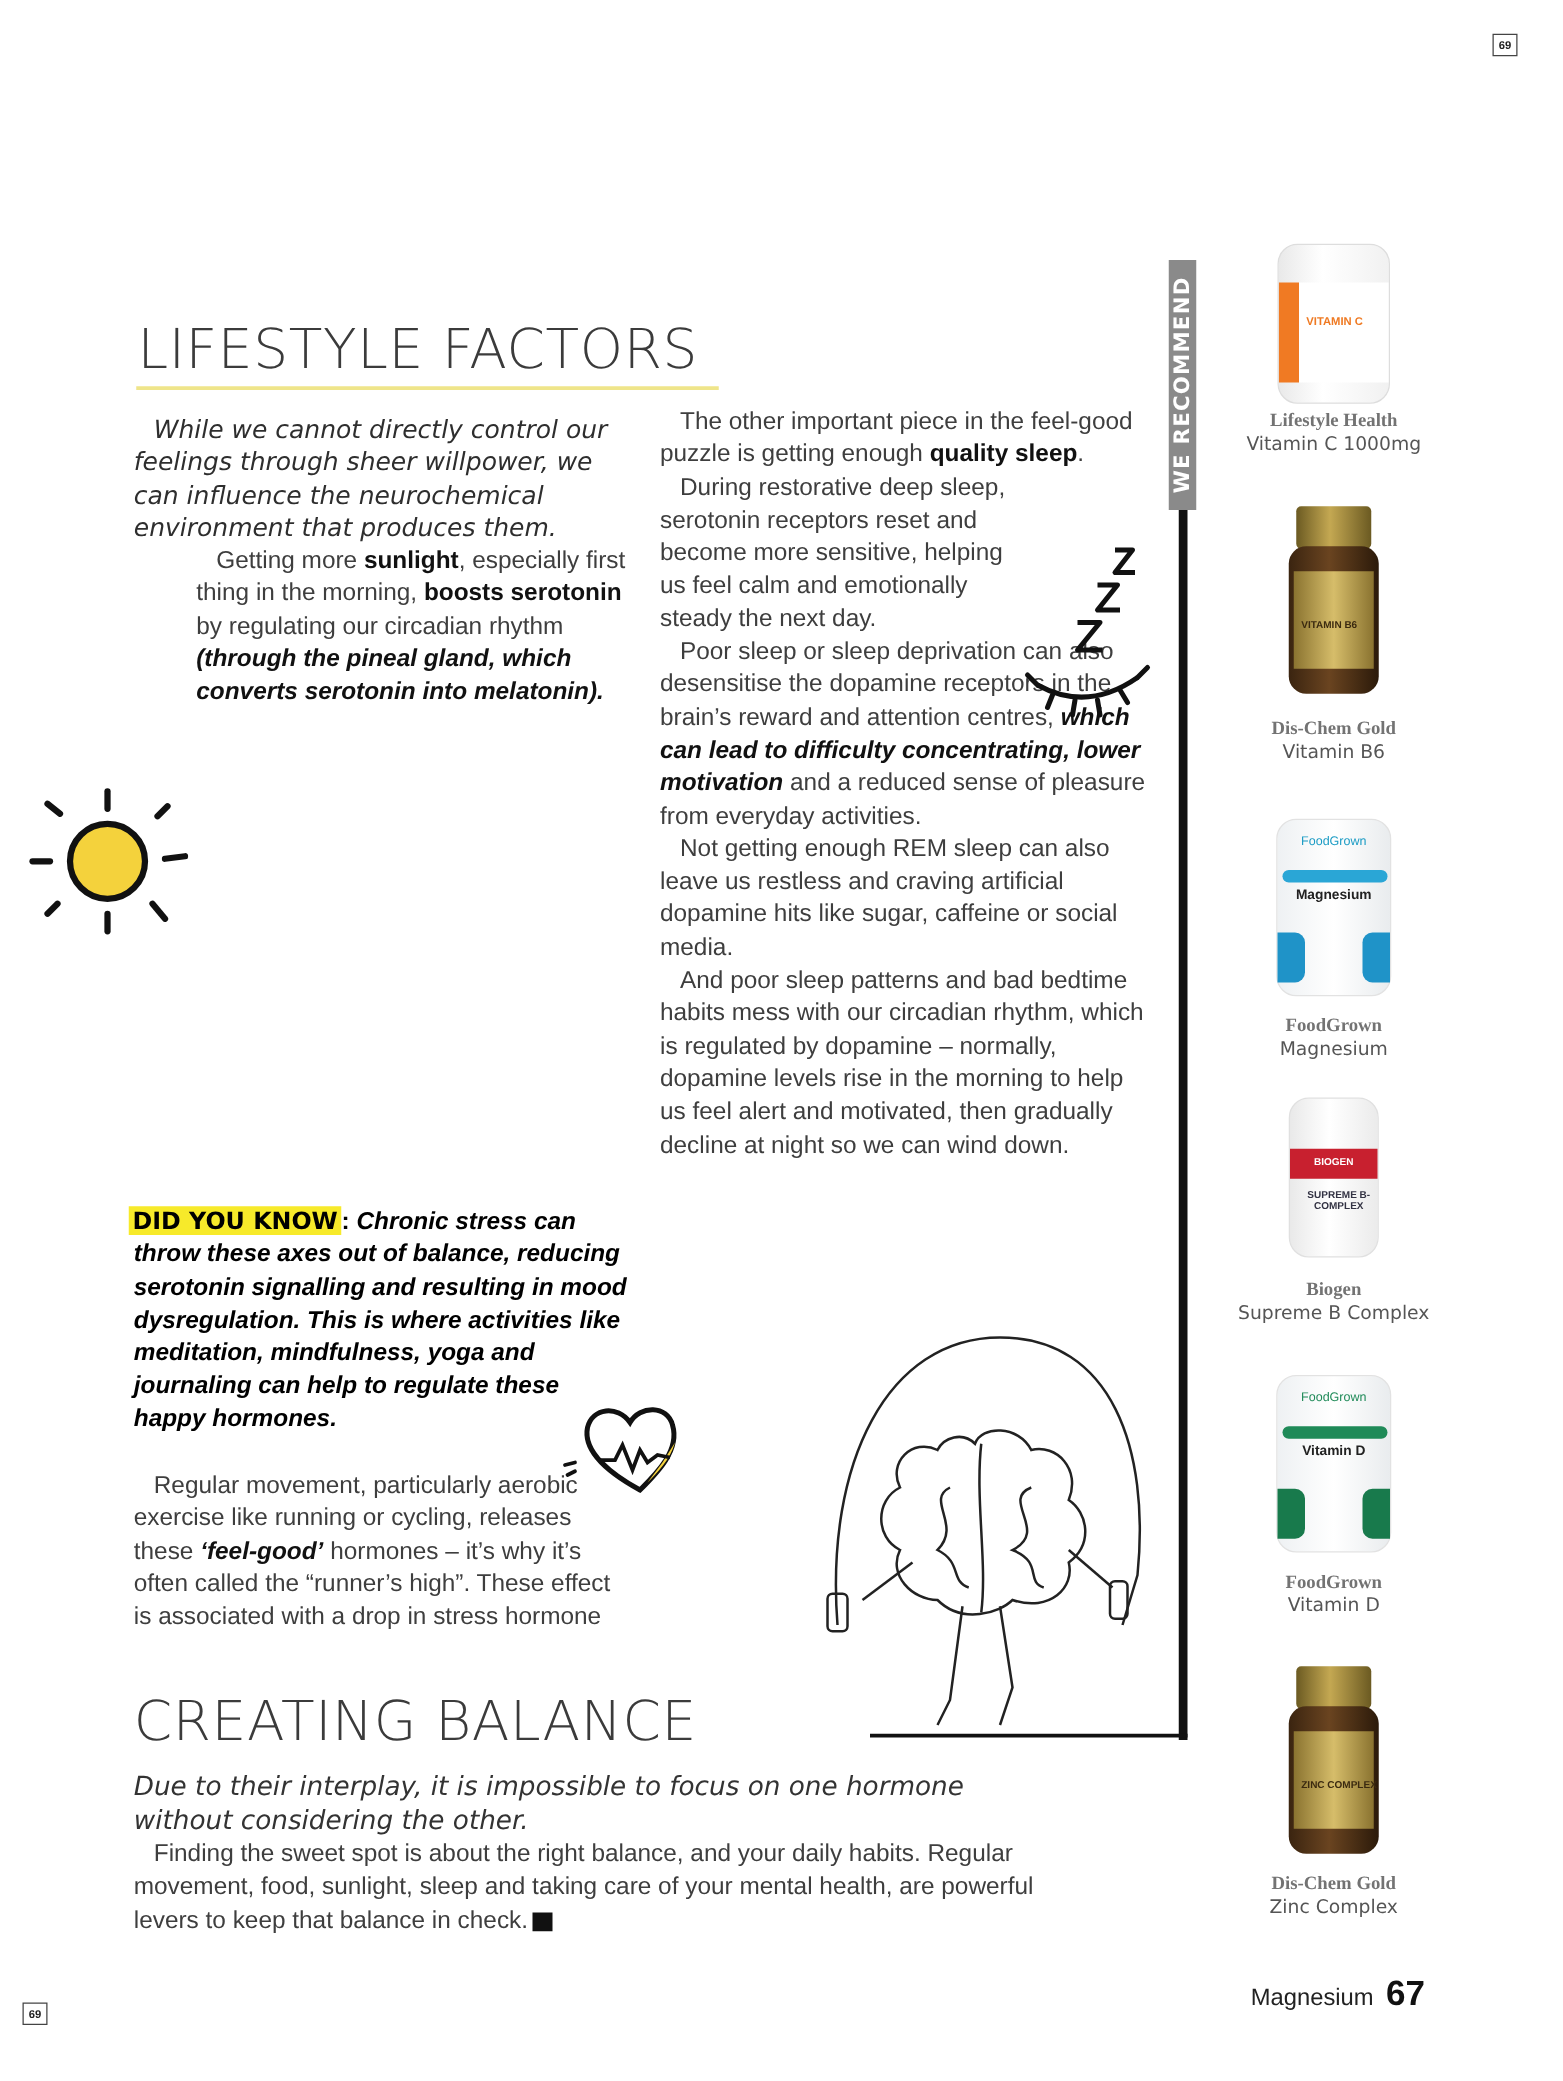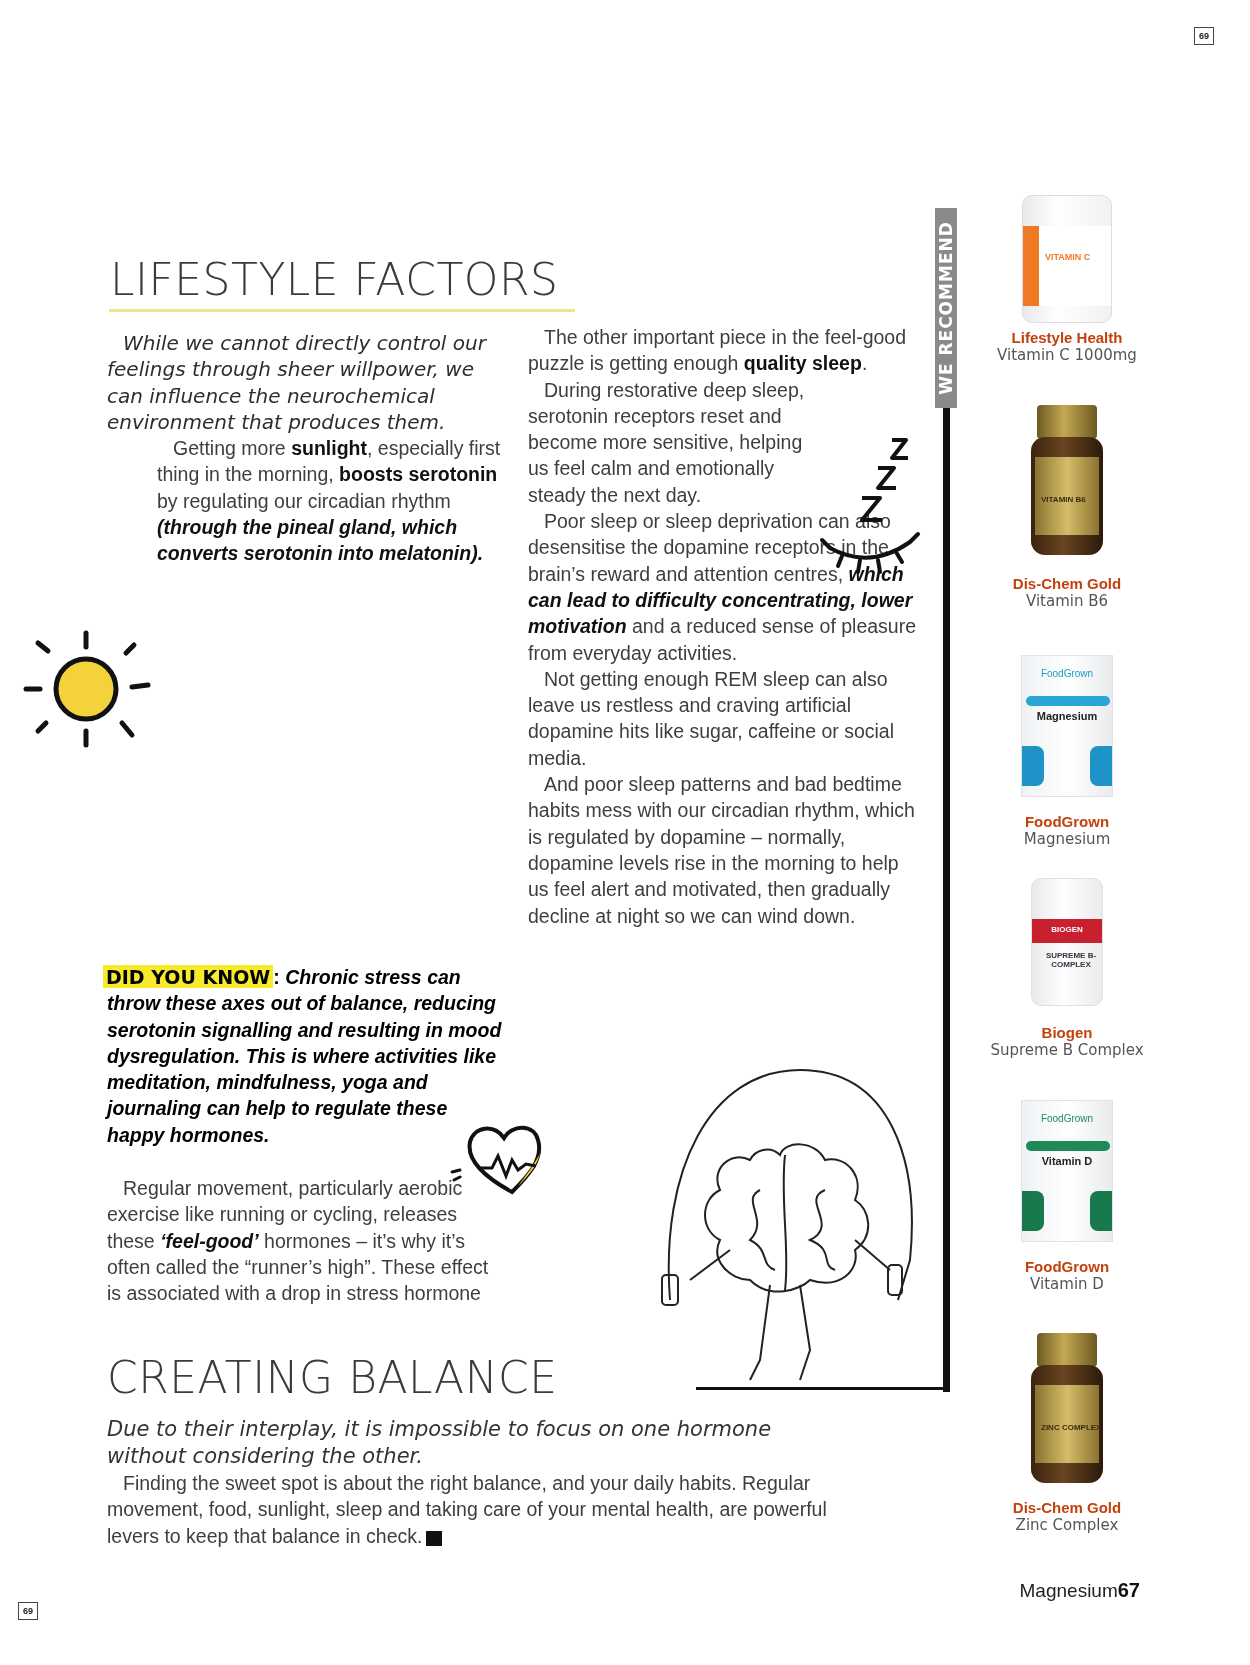--- a/index.html
+++ b/index.html
@@ -32,22 +32,22 @@
   .balance-lead { position: absolute; left: 107px; top: 1416px; width: 730px; font-family: "DejaVu Sans", sans-serif; font-style: italic; font-size: 21px; line-height: 27px; color: #333; }
   .balance-body { position: absolute; left: 107px; top: 1470px; width: 730px; font-size: 19.5px; line-height: 26.3px; color: #3e3e3e; }
   .lf-mark { display: inline-block; background: #111; color: #fff; font-size: 9px; font-weight: bold; width: 16px; height: 15px; line-height: 15px; text-align: center; vertical-align: 2px; margin-left: 4px; }
 
   .rec-tab { position: absolute; left: 935px; top: 208px; width: 22px; height: 200px; background: #8a8a8a; }
   .rec-tab span { position: absolute; left: 50%; top: 50%; transform: translate(-50%, -50%) rotate(-90deg); white-space: nowrap; color: #fff; font-weight: 900; font-size: 17px; letter-spacing: 1px; font-family: "DejaVu Sans", sans-serif; }
   .rec-line { position: absolute; left: 943px; top: 408px; width: 7px; height: 984px; background: #111; }
   .rec-foot { position: absolute; left: 696px; top: 1387px; width: 254px; height: 3px; background: #111; }
 
   .product { position: absolute; width: 180px; text-align: center; }
-  .product .img { margin: 0 auto; position: relative; }
-  .product .brand { font-family: Liberation Sans, sans-serif; font-weight: bold; font-size: 15px; color: #c2410c; margin-top: 6px; }
+  .product .img { margin: 0 auto; position: relative; border-radius: 16px; }
+  .product .brand { font-family: Liberation Serif, serif; font-weight: bold; font-size: 15px; color: #737373; margin-top: 6px; }
   .product .name { font-family: "DejaVu Sans", sans-serif; font-size: 15px; color: #555; }
 
   .jar { width: 90px; height: 128px; border-radius: 10px; background: linear-gradient(90deg,#e9e9e9,#fff 40%,#f1f1f1); border: 1px solid #ddd; overflow: hidden; }
   .jar .lbl { position: absolute; left: 0; top: 30px; width: 100%; height: 80px; background: linear-gradient(90deg,#f07a23 0 18%, #fff 18%); }
   .jar .t { position: absolute; top: 56px; left: 22px; font-size: 9px; font-weight: 900; color: #ef7a23; }
   .bottle { width: 72px; height: 150px; }
   .bottle .cap { position: absolute; left: 6px; top: 0; width: 60px; height: 34px; background: linear-gradient(90deg,#6b5a22,#c4a852 45%,#6b5a22); border-radius: 4px; }
   .bottle .body { position: absolute; left: 0; top: 32px; width: 72px; height: 118px; background: linear-gradient(90deg,#3a2410,#6a4420 45%,#2b1a0a); border-radius: 14px; }
   .bottle .glbl { position: absolute; left: 4px; top: 52px; width: 64px; height: 78px; background: linear-gradient(90deg,#8a7330,#d6bd6a 50%,#8a7330); }
   .bottle .gt { position: absolute; left: 10px; top: 90px; font-size: 8px; font-weight: 900; color: #3b2a10; }
@@ -55,21 +55,21 @@
   .box .band { position: absolute; left: 4px; top: 40px; width: 84px; height: 10px; border-radius: 6px; }
   .box .bt { position: absolute; left: 0; top: 54px; width: 100%; font-size: 11px; font-weight: 900; color: #222; text-align: center; }
   .box .fg { position: absolute; left: 0; top: 12px; width: 100%; font-size: 10px; text-align: center; }
   .box .sl { position: absolute; left: 0; bottom: 10px; width: 22px; height: 40px; border-radius: 0 8px 8px 0; }
   .box .sr { position: absolute; right: 0; bottom: 10px; width: 22px; height: 40px; border-radius: 8px 0 0 8px; }
   .biogen { width: 72px; height: 128px; background: linear-gradient(90deg,#e9e9e9,#fff 45%,#ebebeb); border-radius: 10px; border: 1px solid #e0e0e0; }
   .biogen .red { position: absolute; left: 0; top: 40px; width: 100%; height: 24px; background: #c8202f; }
   .biogen .t { position: absolute; left: 8px; top: 72px; font-size: 8px; font-weight: 900; color: #334; }
 
   .footer { position: absolute; right: 110px; top: 1579px; font-size: 19px; color: #222; }
-  .footer b { font-size: 20px; }
+  .footer b { font-size: 28px; margin-left: 10px; }
 
   svg { position: absolute; overflow: visible; }
 </style>
 </head>
 <body>
 
 <div class="page-badge" style="left:1194px;top:27px;">69</div>
 <div class="page-badge" style="left:18px;top:1602px;">69</div>
 
 <div class="heading h-lifestyle">LIFESTYLE FACTORS</div>

